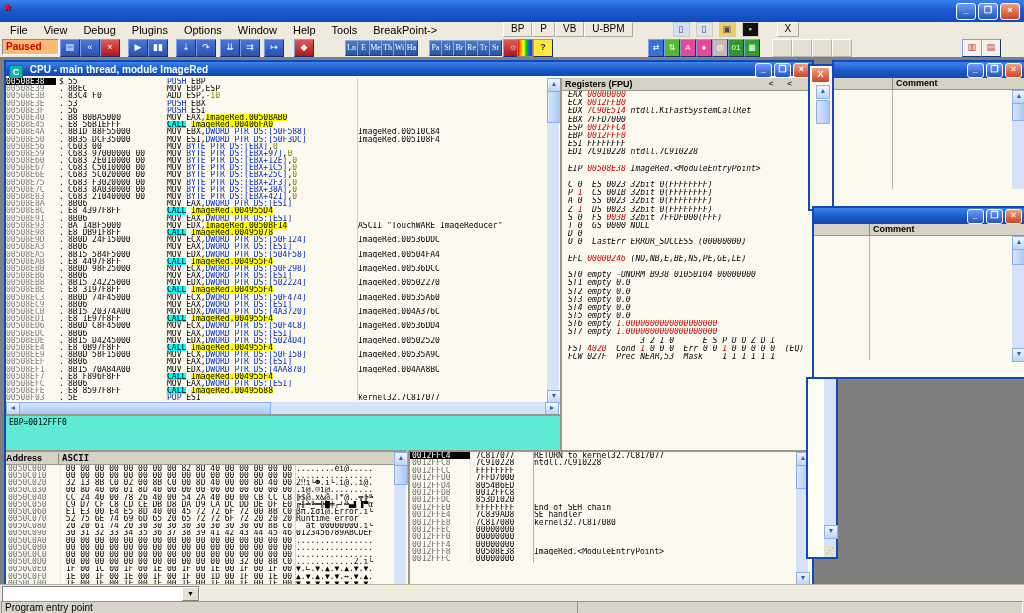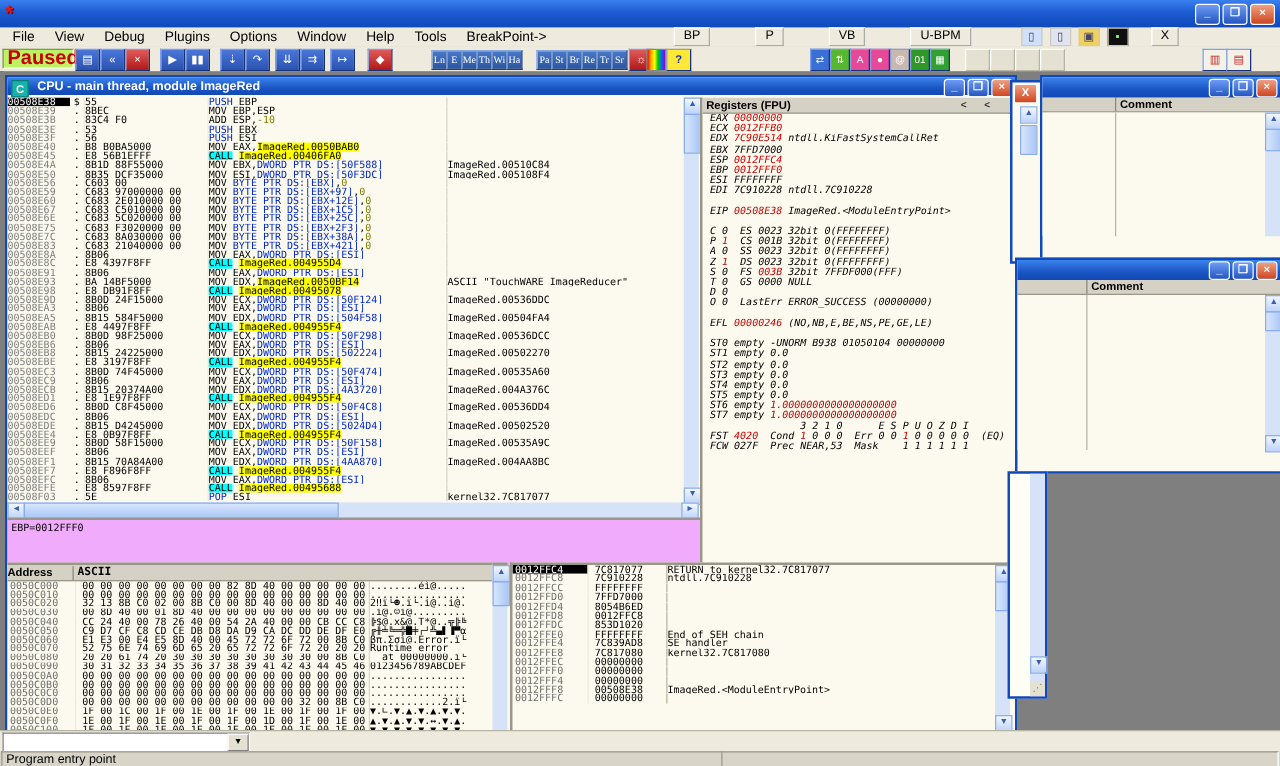--- a/index.html
+++ b/index.html
@@ -16,29 +16,29 @@
     background:linear-gradient(#6f9bf4,#2356c0);color:#fff;font-size:9px;line-height:13px;
     text-align:center;font-weight:bold;}
   .wbtn.close{background:linear-gradient(#f0a080,#cf4420);}
   
   #menubar{position:absolute;left:0;top:22px;width:1024px;height:15px;background:#eeeadd;
     border-bottom:1px solid #d4d0c4;font-size:11px;}
   #menu-items{position:absolute;left:2px;top:0;display:flex;height:15px;align-items:center;}
   .mitem{padding:0 8px;color:#000;}
   #pluginbar{position:absolute;left:503px;top:0;height:15px;display:flex;align-items:center;}
   .pbtn{height:13px;border:1px solid #aaa;border-top-color:#fff;border-left-color:#fff;
-    background:#eeeadd;font-size:10px;padding:0 7px;line-height:12px;color:#000;margin-left:36px;}
+    background:#eeeadd;font-size:10px;padding:0 7px;line-height:12px;color:#000;}
   .pico{width:15px;height:13px;margin-left:3px;border:1px solid #cfcabb;font-size:9px;
     text-align:center;line-height:12px;}
   
   #toolbar{position:absolute;left:0;top:37px;width:1024px;height:20px;background:#eeeadd;
     border-bottom:1px solid #c8c4b4;}
-  #paused{position:absolute;left:2px;top:2px;width:52px;height:14px;background:#bef264;
+  #paused{position:absolute;left:2px;top:2px;width:52px;height:14px;background:#fdba74;
     border:1px solid #888;border-bottom-color:#fff;border-right-color:#fff;
-    color:#c80000;font-size:16px;font-weight:bold;line-height:13px;padding-left:3px;}
+    color:#c80000;font-size:10px;font-weight:bold;line-height:13px;padding-left:3px;}
   .tbtn{position:absolute;top:2px;width:18px;height:16px;background:linear-gradient(#4a76d8,#2a52b0);
     border:1px solid #16327a;border-top-color:#7f9fe8;border-left-color:#7f9fe8;
     color:#fff;font-size:9px;text-align:center;line-height:15px;}
   .tbtn.red{background:linear-gradient(#e05a5a,#b01818);}
   .lbtn{position:absolute;top:3px;width:11px;height:14px;background:linear-gradient(#4a79c8,#2a55a0);
     border:1px solid #1c3a74;border-top-color:#86a8dc;border-left-color:#86a8dc;
     color:#fff;font-size:8px;text-align:center;line-height:13px;font-family:"Liberation Serif",serif;}
   .slot{position:absolute;top:2px;width:18px;height:16px;background:#e4e0d2;
     border:1px solid #b8b4a4;border-top-color:#fff;border-left-color:#fff;}
   #rainbow{position:absolute;top:2px;width:14px;height:16px;
@@ -74,21 +74,21 @@
   .db{width:98px;flex:none;color:#000;border-left:1px solid #eceadb;}
   .di{width:190px;flex:none;color:#000;border-left:1px solid #eceadb;}
   .dc{flex:1;color:#000;border-left:1px solid #d8d4c4;}
   .hy{background:#ffff00;} .hc{background:#00ffff;}
   .kb{color:#0028c8;} .ko{color:#7c7c00;}
   #disasm-vsb{left:541px;top:16px;height:324px;}
   #disasm-hsb{position:absolute;left:0;top:340px;width:553px;height:12px;background:#d6e2f8;}
   #disasm-hsb .sba{top:0;} #disasm-hsb .harrowR{left:auto;right:0;}
   #hthumb{position:absolute;left:13px;top:0;width:250px;height:11px;
     background:linear-gradient(#d8e6fc,#a9c6f6);border:1px solid #88acf0;}
-  #info-strip{position:absolute;left:0;top:352px;width:553px;height:36px;background:#f0abfc;
+  #info-strip{position:absolute;left:0;top:352px;width:553px;height:36px;background:#5eead4;
     border-top:2px solid #9a968a;font-size:8px;padding:2px 0 0 3px;color:#000;}
   
   #registers{left:554px;top:16px;width:248px;height:372px;border-left:2px solid #9a968a;}
   #reg-nav{position:absolute;right:4px;top:1px;font-weight:bold;color:#333;font-size:8px;letter-spacing:14px;}
   .rline{height:8.2px;line-height:8.4px;font-size:8px;white-space:pre;overflow:hidden;}
   .ck{color:#000;} .cr{color:#c80000;}
   #registers-body{padding-left:6px;font-style:italic;}
   
   #dump{left:0;top:388px;width:388px;height:134px;border-top:2px solid #9a968a;}
   #dump .phead{display:flex;padding:1px 0 0 0;}

